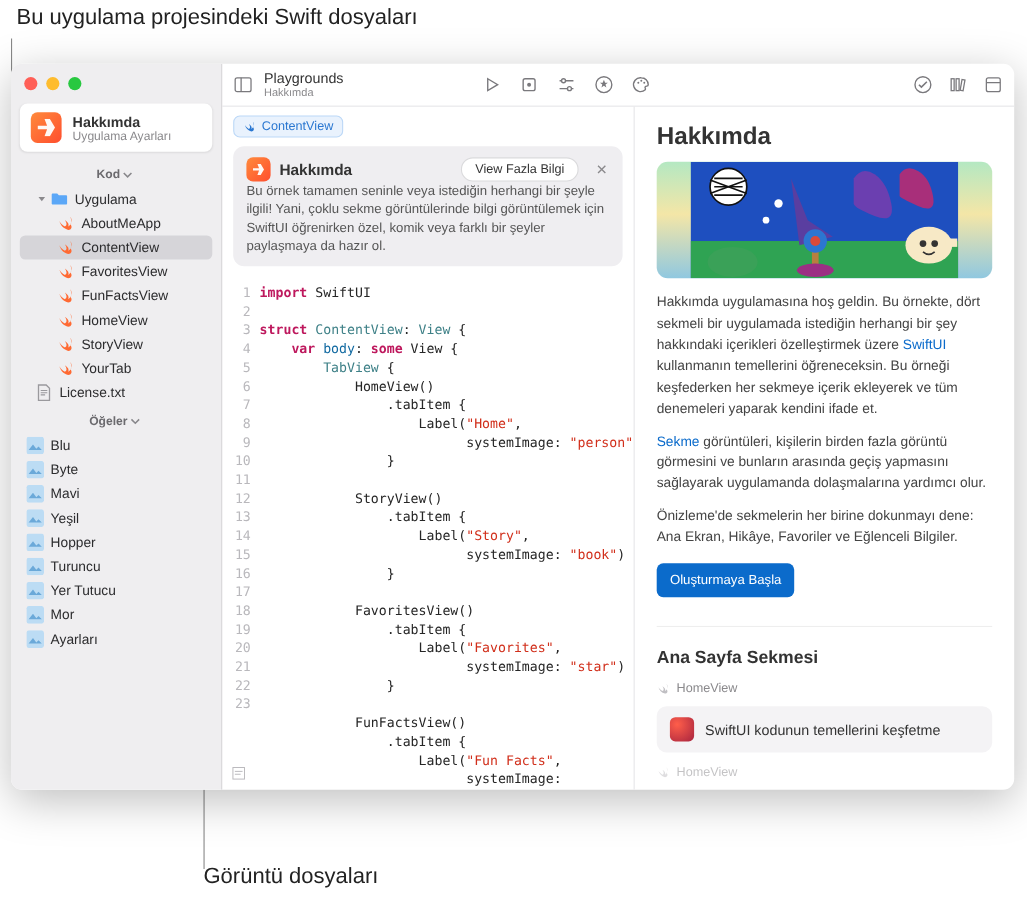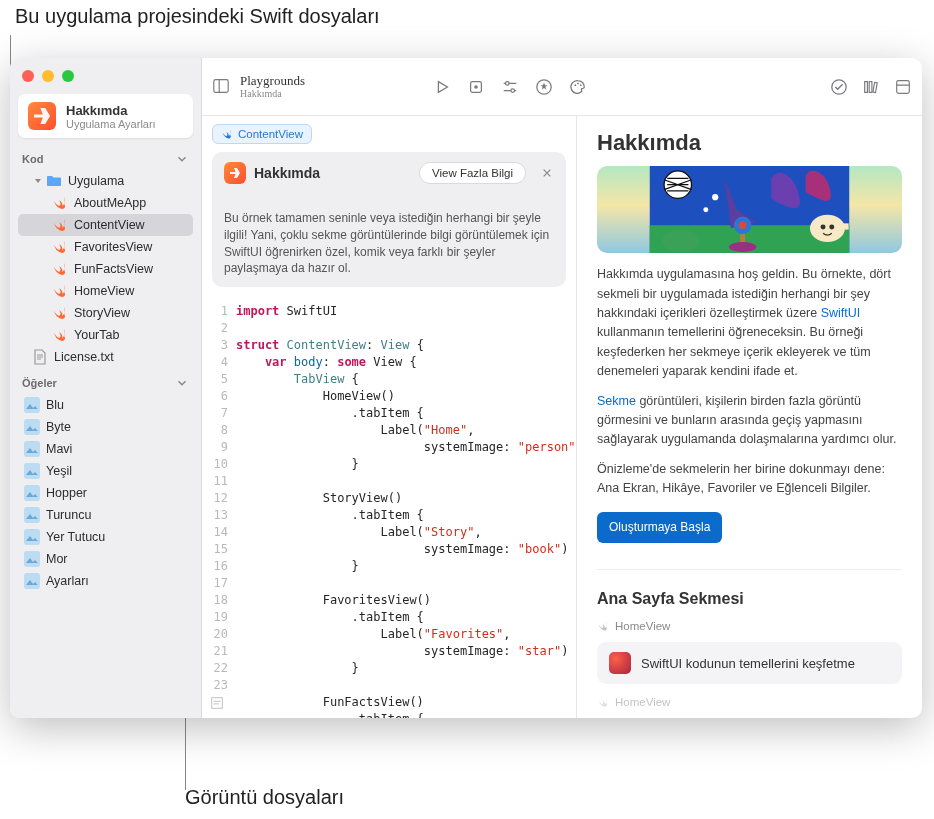--- a/index.html
+++ b/index.html
@@ -16,55 +16,55 @@
 .traffic { display: flex; gap: 8px; padding: 12px 12px 8px; }
 .dot { width: 12px; height: 12px; border-radius: 50%; }
 .red { background: #ff5f57; } .yellow { background: #febc2e; } .green { background: #28c840; }
 .search { margin: 4px 8px 8px; display: flex; align-items: center; background: #e4e3e6; border-radius: 5px; padding: 4px 6px; color: #8a898c; font-size: 12px; border: none; }
 .search svg { width: 12px; height: 12px; margin-right: 5px; }
 .app-card { margin: 4px 8px 8px; background: #fff; border-radius: 7px; padding: 8px 10px; display: flex; gap: 10px; align-items: center; box-shadow: 0 1px 2px rgba(0,0,0,.08); }
 .app-icon { width: 28px; height: 28px; border-radius: 6px; background: linear-gradient(135deg, #ff8a3c, #ff4e2e); position: relative; }
 .app-icon::after { content: ""; position: absolute; inset: 6px; background: #fff; clip-path: polygon(70% 0%, 100% 50%, 70% 100%, 40% 100%, 55% 60%, 0% 60%, 0% 40%, 55% 40%, 40% 0%); border-radius: 2px; opacity: 0.95; }
 .app-title { font-weight: 600; font-size: 13px; }
 .app-sub { font-size: 11px; color: #8a898c; }
-.sec-head { display: flex; align-items: center; justify-content: space-between; padding: 6px 12px 2px; font-size: 11px; font-weight: 600; color: #6b6a6e; }
+.sec-head { display: flex; align-items: center; justify-content: center; padding: 6px 12px 2px; font-size: 11px; font-weight: 600; color: #6b6a6e; }
 .chev { width: 14px; height: 14px; }
 .tree { padding: 2px 4px; }
 .tree-row { display: flex; align-items: center; padding: 3px 8px 3px 6px; border-radius: 5px; margin: 0 4px; font-size: 12.5px; color: #2c2c2e; cursor: default; }
 .tree-row.indent1 { padding-left: 14px; }
 .tree-row.indent2 { padding-left: 34px; }
 .tree-row.sel { background: #d6d5d9; }
 .disclose { width: 12px; margin-right: 2px; color: #7a797d; }
 .folder-ico, .swift-ico, .file-ico, .img-ico { width: 16px; height: 16px; margin-right: 6px; flex-shrink: 0; }
 .folder-ico { fill: #5ba7f7; }
 .swift-ico { fill: #ff6a33; }
 .file-ico { fill: #9a999d; }
 .img-ico { fill: #8fbef0; border-radius: 2px; }
 .main { flex: 1; display: flex; flex-direction: column; min-width: 0; }
-.toolbar { height: 58px; display: flex; align-items: center; border-bottom: 1px solid #e6e5e8; padding: 0 10px; gap: 14px; font-family: Liberation Serif, serif; }
+.toolbar { height: 39px; display: flex; align-items: center; border-bottom: 1px solid #e6e5e8; padding: 0 10px; gap: 14px; }
 .tb-left { display: flex; align-items: center; gap: 10px; }
 .tb-title { line-height: 1.1; }
 .tb-title .tt { font-size: 13px; font-weight: 500; color: #333; }
 .tb-title .ts { font-size: 10px; color: #8a898c; }
 .tb-center { display: flex; align-items: center; gap: 16px; margin-left: auto; margin-right: auto; color: #6d6c70; }
 .tb-right { display: flex; align-items: center; gap: 14px; color: #6d6c70; margin-left: auto; }
 .tb-ico { width: 18px; height: 18px; }
 .content { flex: 1; display: flex; min-height: 0; }
 .editor { width: 375px; border-right: 1px solid #e6e5e8; display: flex; flex-direction: column; min-width: 0; }
 .crumb { padding: 8px 10px; }
 .crumb-pill { display: inline-flex; align-items: center; gap: 5px; background: #e9f2fd; border: 1px solid #bcd8f7; color: #2a77d1; border-radius: 6px; padding: 3px 8px; font-size: 11.5px; font-weight: 500; }
 .crumb-pill svg { width: 12px; height: 12px; fill: #2a77d1; }
 .info-card { margin: 0 10px 10px; background: #efeef1; border-radius: 10px; padding: 10px 12px; }
 .info-head { display: flex; align-items: center; gap: 8px; }
 .info-head .app-icon { width: 22px; height: 22px; }
 .info-head .htxt { font-size: 14px; font-weight: 700; }
 .info-head .spacer { flex: 1; }
 .pill-btn { background: #fff; border-radius: 14px; padding: 4px 12px; font-size: 11.5px; color: #333; border: 1px solid #dadadc; }
 .close-x { margin-left: 6px; color: #8a898c; width: 14px; height: 14px; display:flex; align-items:center; justify-content:center; }
-.info-body { margin-top: 26px; font-size: 12px; color: #555; line-height: 1.4; }
+.info-body { margin-top: 0; font-size: 12px; color: #555; line-height: 1.4; }
 .code-area { flex: 1; display: flex; font-family: "SF Mono", Menlo, monospace; font-size: 12px; overflow: hidden; min-height: 0; }
 .gutter { width: 34px; text-align: right; color: #b9b8bc; padding: 6px 8px 6px 4px; user-select: none; position: relative; }
 .gutter .gl { height: 17px; line-height: 17px; }
 .gutter .gicon { position: absolute; bottom: 8px; left: 8px; color: #b9b8bc; }
 .code { flex: 1; padding: 6px 0; line-height: 17px; white-space: pre; color: #262626; overflow: hidden; }
 .kw { color: #be185d; font-weight: 700; }
 .type { color: #3e8087; }
 .prop { color: #0f68a0; }
 .str { color: #d12f1b; }
 .preview { flex: 1; padding: 14px 20px 0; overflow: hidden; display: flex; flex-direction: column; }

